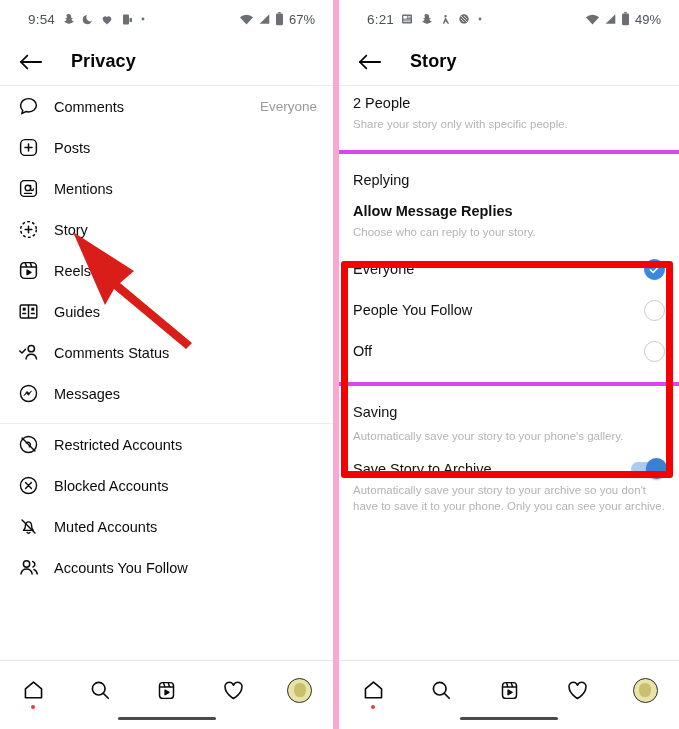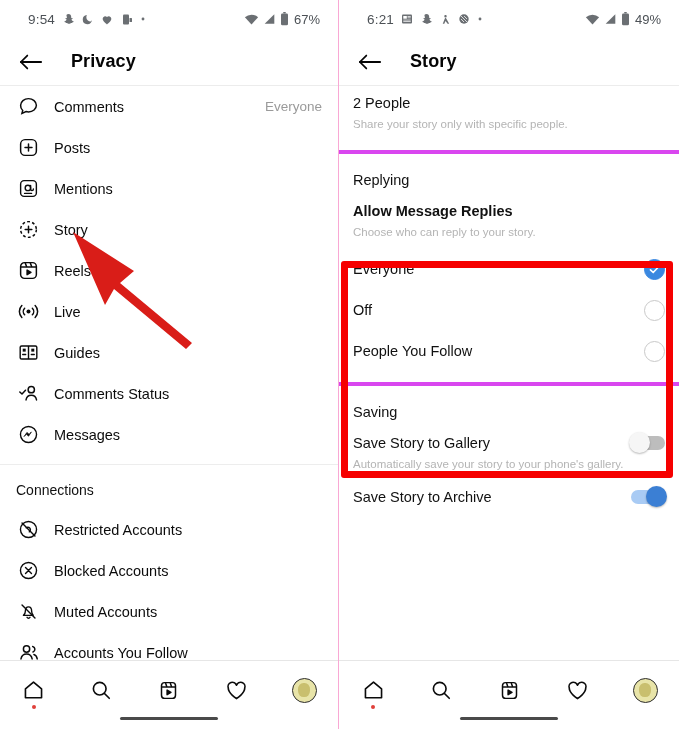--- a/index.html
+++ b/index.html
@@ -17,21 +17,21 @@
   }
   .phone {
     position: relative;
     width: 339px;
     height: 729px;
     background: #ffffff;
     display: flex;
     flex-direction: column;
     overflow: hidden;
   }
-  .phone.left { border-right: 1px solid #f9a8d4; }
+  .phone.left { border-right: 6px solid #f9a8d4; text-align: center; }
   .phone.right { width: 340px; }
 
   
   .statusbar {
     height: 38px;
     flex: 0 0 38px;
     display: flex;
     align-items: center;
     padding: 0 18px 0 28px;
     font-size: 13px;
@@ -338,30 +338,20 @@
           <svg width="21" height="21" viewBox="0 0 24 24" fill="none" stroke="#0b0b0b" stroke-width="1.7">
               <rect x="3" y="3" width="18" height="18" rx="4.5"></rect>
               <path d="M3.4 8h17.2"></path>
               <path d="M8.2 3.3 10 7.9M14 3.3 15.8 7.9"></path>
               <path d="M10.4 11.6v5.2l4.4-2.6z" fill="#0b0b0b" stroke-linejoin="round"></path>
             </svg>
         </span>
         <span class="list-label">Reels</span>
       </div>
 
-      <div class="list-row">
-        <span class="list-ico">
-          <svg width="23" height="21" viewBox="0 0 26 24" fill="none" stroke="#0b0b0b" stroke-width="1.7" stroke-linecap="round">
-              <circle cx="13" cy="12" r="2.3" fill="#0b0b0b" stroke="none"></circle>
-              <path d="M8.6 8.2a5.4 5.4 0 0 0 0 7.6M17.4 8.2a5.4 5.4 0 0 1 0 7.6"></path>
-              <path d="M5.4 5.2a9.6 9.6 0 0 0 0 13.6M20.6 5.2a9.6 9.6 0 0 1 0 13.6"></path>
-            </svg>
-        </span>
-        <span class="list-label">Live</span>
-      </div>
 
       <div class="list-row">
         <span class="list-ico">
           <svg width="21" height="21" viewBox="0 0 24 24" fill="none" stroke="#0b0b0b" stroke-width="1.6">
               <rect x="2.5" y="4.5" width="19" height="15" rx="1.6"></rect>
               <path d="M12 4.5v15"></path>
               <rect x="5.4" y="7.6" width="3.4" height="3.4" fill="#0b0b0b" stroke="none"></rect>
               <rect x="15.2" y="7.6" width="3.4" height="3.4" fill="#0b0b0b" stroke="none"></rect>
               <path d="M5.4 14.2h3.4M15.2 14.2h3.4" stroke-linecap="round"></path>
             </svg>
@@ -384,21 +374,20 @@
         <span class="list-ico">
           <svg width="21" height="21" viewBox="0 0 24 24" fill="none" stroke="#0b0b0b" stroke-width="1.6">
               <circle cx="12" cy="12" r="9.2"></circle>
               <path d="M6.9 14.4 10.2 9.6l2.5 2.2 2.6-2.8-3.2 4.9-2.5-2.2z" fill="#0b0b0b" stroke-width=".8" stroke-linejoin="round"></path>
             </svg>
         </span>
         <span class="list-label">Messages</span>
       </div>
 
       <div class="section-sep"></div>
-      <div class="section-head">Connections</div>
 
       <div class="list-row">
         <span class="list-ico">
           <svg width="21" height="21" viewBox="0 0 24 24" fill="none" stroke="#0b0b0b" stroke-width="1.6" stroke-linecap="round">
               <circle cx="12" cy="12" r="9.2"></circle>
               <path d="M9.4 10.1a2.9 2.9 0 0 1 4.8 2.2c0 1-.5 1.9-1.3 2.4"></path>
               <path d="M4.6 4.6 19.4 19.4"></path>
             </svg>
         </span>
         <span class="list-label">Restricted Accounts</span>
@@ -562,47 +551,42 @@
         <div class="r-opt">
           <span class="r-opt-label">Everyone</span>
           <span class="radio checked">
             <svg width="13" height="13" viewBox="0 0 24 24" fill="none" stroke="#ffffff" stroke-width="3" stroke-linecap="round" stroke-linejoin="round">
                 <path d="M4.5 12.6 9.6 17.6 19.6 7"></path>
               </svg>
           </span>
         </div>
 
         <div class="r-opt">
+          <span class="r-opt-label">People You Follow</span>
+          <span class="radio"></span>
+        </div>
+
+        <div class="r-opt">
           <span class="r-opt-label">Off</span>
           <span class="radio"></span>
         </div>
-
-        <div class="r-opt">
-          <span class="r-opt-label">People You Follow</span>
-          <span class="radio"></span>
-        </div>
       </div>
 
       <div class="rsection">
         <div class="r-head">Saving</div>
 
-        <div class="r-item">
-          <span class="r-item-title">Save Story to Gallery</span>
-          <span class="toggle off">
-              <span class="knob"></span>
-            </span>
-        </div>
         <div class="r-sub">Automatically save your story to your phone's gallery.</div>
 
         <div class="r-item">
           <span class="r-item-title">Save Story to Archive</span>
           <span class="toggle on">
               <span class="knob"></span>
             </span>
         </div>
+        <div class="r-sub">Automatically save your story to your archive so you don't have to save it to your phone. Only you can see your archive.</div>
       </div>
 
     </div>
 
     <div class="bottomnav">
       <div class="nav-item">
         <svg width="23" height="23" viewBox="0 0 24 24" fill="none" stroke="#0b0b0b" stroke-width="1.7" stroke-linejoin="round">
             <path d="M3.6 10.4 12 3.2l8.4 7.2v9.2H3.6z"></path>
           </svg>
         <span class="nav-dot"></span>

